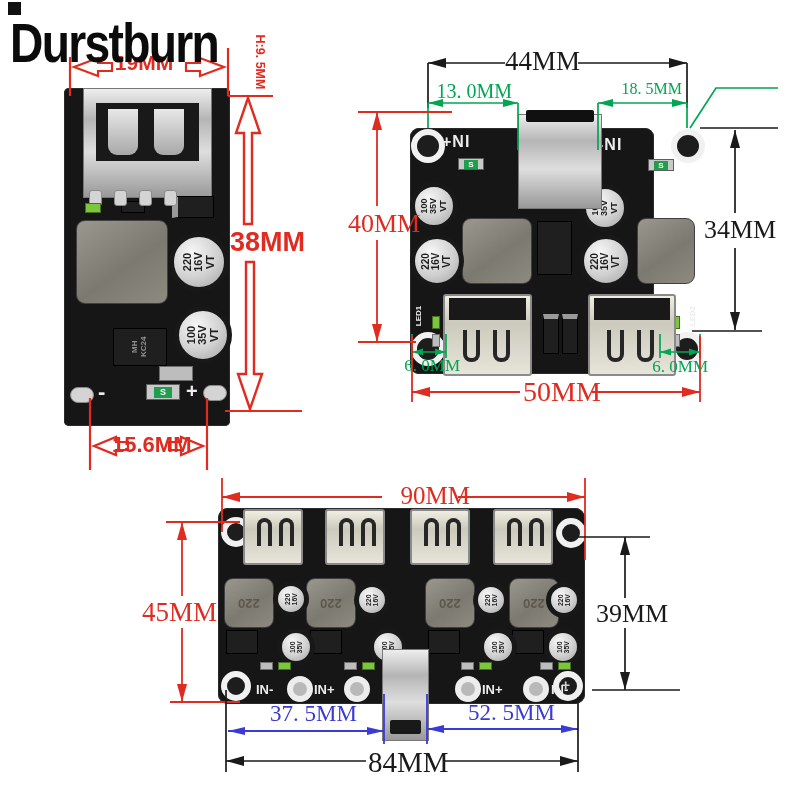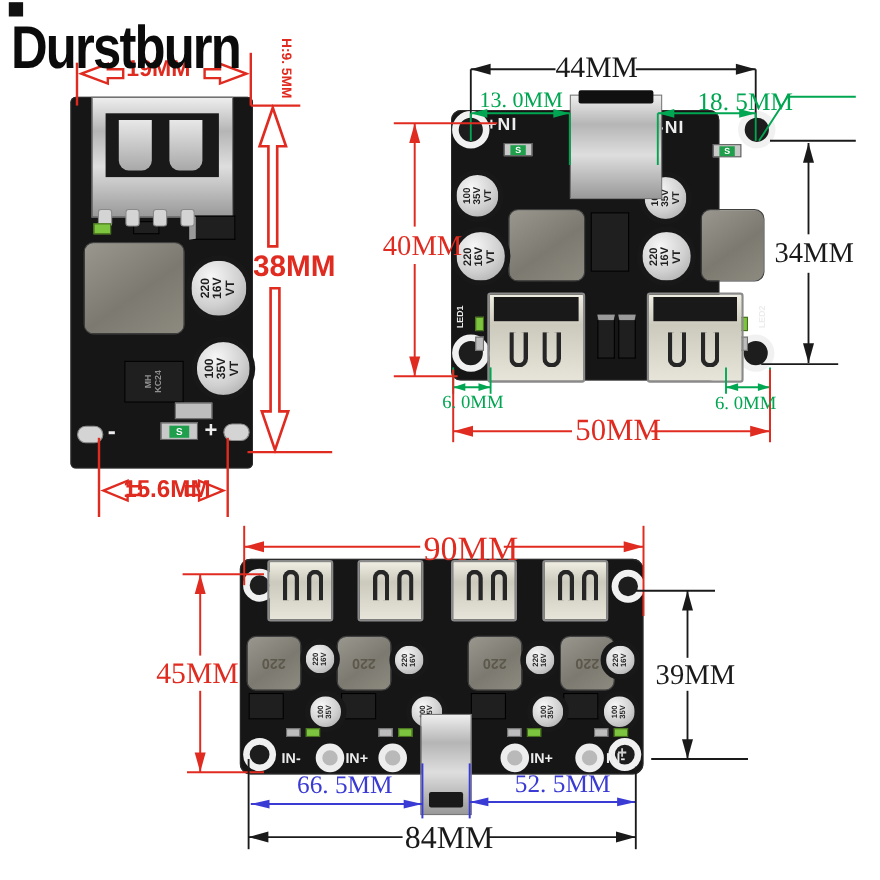--- a/index.html
+++ b/index.html
@@ -4,21 +4,21 @@
 <style>
   html,body{margin:0;padding:0;background:#fff}
   .stage{position:relative;width:800px;height:800px;overflow:hidden;background:#fff;font-family:"Liberation Sans",sans-serif}
   .stage div,.stage span,.stage i,.stage b{position:absolute;box-sizing:border-box}
   
   .logo{left:10px;top:16px;font-size:55px;font-weight:bold;color:#0b0b0b;letter-spacing:-2px;line-height:1;transform:scaleX(.84);transform-origin:left top;z-index:50;white-space:nowrap}
   .logo-square{left:8px;top:2px;width:13px;height:13px;background:#111;z-index:50}
   
   .pcb{background:#161616;z-index:10;box-shadow:inset 0 0 0 1px #2b2b2b}
   .b1{left:64px;top:88px;width:166px;height:338px;border-radius:5px}
-  .b2{left:410px;top:100px;width:244px;height:246px;border-radius:9px}
+  .b2{left:410px;top:128px;width:244px;height:246px;border-radius:9px}
   .b3{left:218px;top:508px;width:367px;height:196px;border-radius:10px}
   .metal{background:linear-gradient(180deg,#eeeeee,#b5b5b5 28%,#dedede 58%,#999);border:1px solid #787878}
   .hole{border-radius:50%;background:#1d1d1d;border:6px solid #f1f1f1}
   .cross{position:absolute;color:#e8e8e8;font-weight:bold}
   .cap{border-radius:50%;border:5px solid #181818;background:radial-gradient(circle at 36% 30%,#f7f7f7,#d0d0d0 55%,#a3a3a3);display:flex;align-items:center;justify-content:center;z-index:3}
   .cap span{position:static;white-space:pre-line;transform:rotate(-90deg);font-weight:bold;color:#1e1e1e;text-align:center;line-height:1.03}
   .ind{border-radius:9px;background:linear-gradient(145deg,#9a978f,#7c7970 55%,#8d8a80);border:1px solid #404040;display:flex;align-items:center;justify-content:center;z-index:2}
   .ind span{position:static;transform:rotate(180deg);font-weight:bold;color:#5d584c}
   .chip{background:#1f1f1f;border:1px solid #000;display:flex;align-items:center;justify-content:center;z-index:2}
   .chip span{position:static;transform:rotate(-90deg);white-space:pre-line;color:#909090;text-align:center;line-height:1.1;font-weight:bold}
@@ -29,21 +29,21 @@
   .fuse{background:#c9c9c9;border:1px solid #5f5f5f;display:flex;align-items:center;justify-content:center;z-index:3}
   .fuse b{position:static;background:#1f9e4b;color:#fff;font-size:9px;line-height:11px;padding:0 6px;font-weight:bold}
   .padoval{background:#d4d4d4;border-radius:8px;border:1px solid #8a8a8a;z-index:3}
   .padround{border-radius:50%;background:#b9b9b9;border:6px solid #ededed;z-index:3}
   .usbshell{background:linear-gradient(180deg,#f0ede2,#ccc9bd 35%,#e7e4d9);border:2px solid #8a8a8a;border-radius:3px;z-index:3}
   .prong-dn{border:4px solid #262626;border-top:none;border-radius:0 0 8px 8px;z-index:4}
   .prong-up{border:4px solid #262626;border-bottom:none;border-radius:8px 8px 0 0;z-index:4}
   .slot{background:#191919;z-index:4}
   .usbtab{background:linear-gradient(180deg,#e8e8e8,#a8a8a8);border-radius:0 0 9px 9px;z-index:5}
   
-  .dim{position:absolute;font-family:"Liberation Serif",serif;z-index:35;text-align:left;line-height:1;white-space:nowrap}
+  .dim{position:absolute;font-family:"Liberation Serif",serif;z-index:35;text-align:right;line-height:1;white-space:nowrap}
   .dimb{position:absolute;font-family:"Liberation Sans",sans-serif;font-weight:bold;z-index:20;text-align:center;line-height:1;white-space:nowrap}
   .red{color:var(--red,#e02b20)}
   .green{color:var(--green,#00a651)}
   .blue{color:var(--blue,#3a3ad4)}
   .dark{color:var(--dim_black,#1a1a1a)}
   svg.anno{position:absolute;left:0;top:0;z-index:30}
 </style>
 </head>
 <body>
 
@@ -404,27 +404,27 @@
     </g>
   </svg>
 
   <div class="dimb red" style="left:108px;top:52px;width:72px;font-size:21px">19MM</div>
   <div class="dimb red" style="left:226px;top:54px;width:64px;height:16px;font-size:12.5px;transform:rotate(90deg);z-index:35">H:9. 5MM</div>
   <div class="dimb red" style="left:230px;top:229px;width:76px;font-size:27px;text-align:left;z-index:35">38MM</div>
   <div class="dimb red" style="left:112px;top:434px;width:74px;font-size:22px;z-index:35">15.6MM</div>
 
   <div class="dim dark" style="left:505px;top:48px;width:74px;font-size:27px">44MM</div>
   <div class="dim green" style="left:436px;top:81px;width:76px;font-size:20px">13. 0MM</div>
-  <div class="dim green" style="left:634px;top:81px;width:80px;font-size:23px">18. 5MM</div>
+  <div class="dim green" style="left:602px;top:81px;width:80px;font-size:16px">18. 5MM</div>
   <div class="dim red" style="left:348px;top:211px;width:58px;font-size:26px">40MM</div>
   <div class="dim dark" style="left:704px;top:217px;width:62px;font-size:26px">34MM</div>
   <div class="dim green" style="left:402px;top:357px;width:58px;font-size:17px">6. 0MM</div>
   <div class="dim green" style="left:650px;top:358px;width:58px;font-size:17px">6. 0MM</div>
   <div class="dim red" style="left:523px;top:378px;width:68px;font-size:28px">50MM</div>
 
-  <div class="dim red" style="left:385px;top:483px;width:70px;font-size:31px">90MM</div>
+  <div class="dim red" style="left:400px;top:483px;width:70px;font-size:25px">90MM</div>
   <div class="dim red" style="left:142px;top:599px;width:60px;font-size:27px">45MM</div>
   <div class="dim dark" style="left:596px;top:601px;width:60px;font-size:26px">39MM</div>
-  <div class="dim blue" style="left:270px;top:702px;width:84px;font-size:23px">66. 5MM</div>
+  <div class="dim blue" style="left:270px;top:702px;width:84px;font-size:23px">37. 5MM</div>
   <div class="dim blue" style="left:468px;top:701px;width:84px;font-size:23px">52. 5MM</div>
   <div class="dim dark" style="left:368px;top:748px;width:74px;font-size:29px">84MM</div>
 
 </div>
 
 </body></html>

